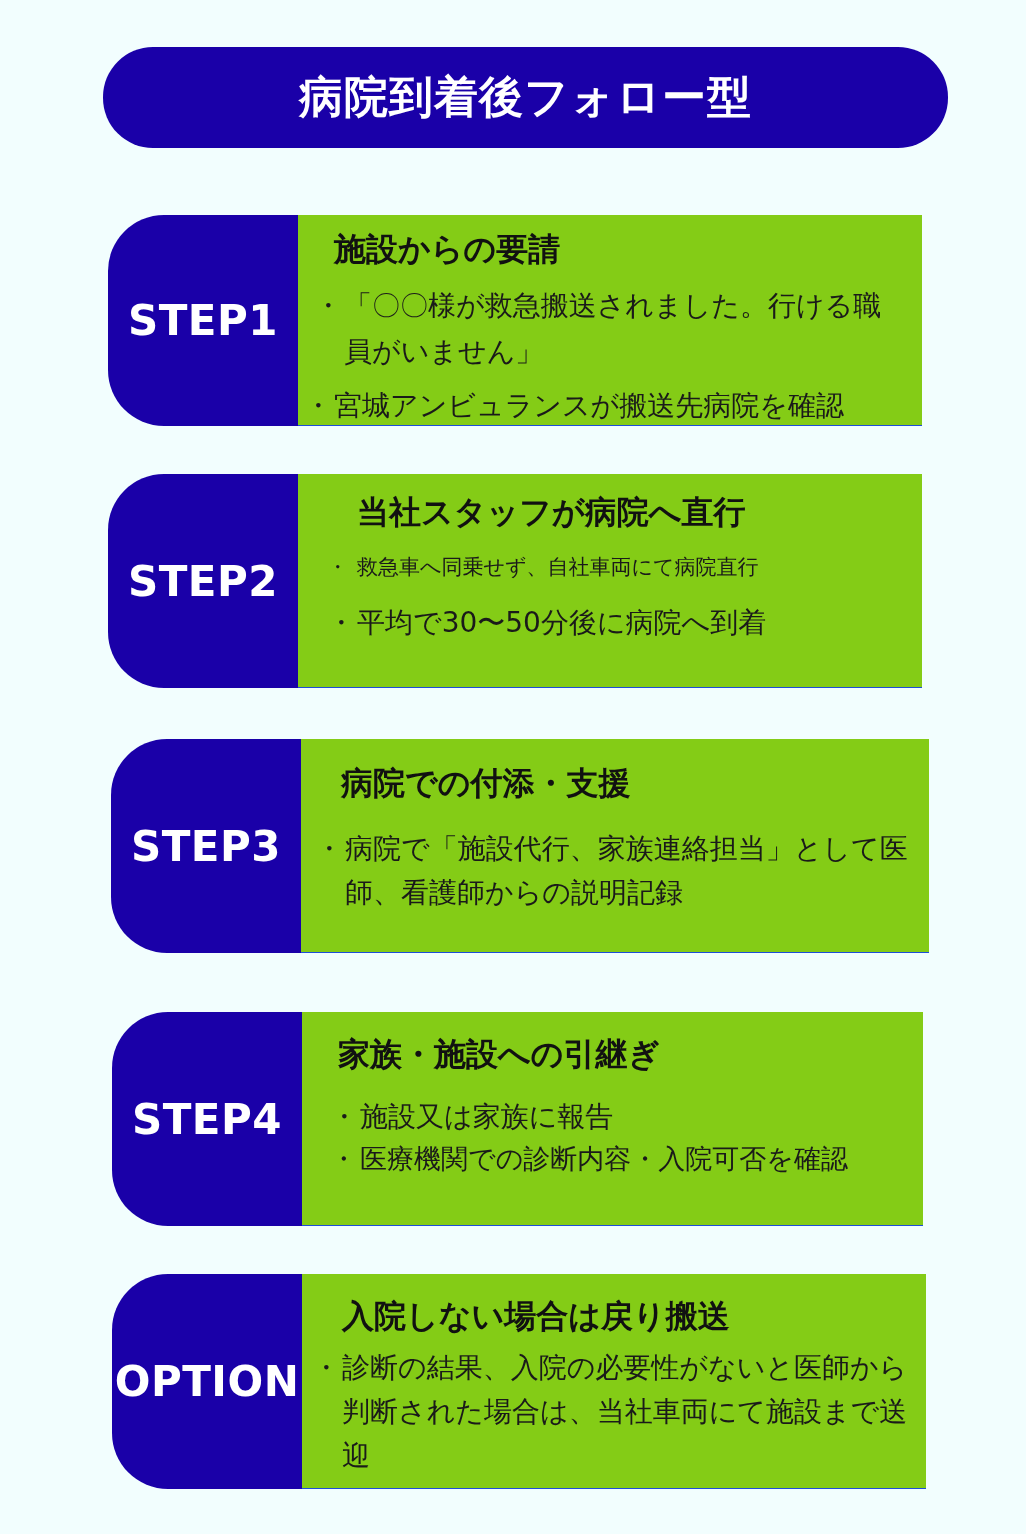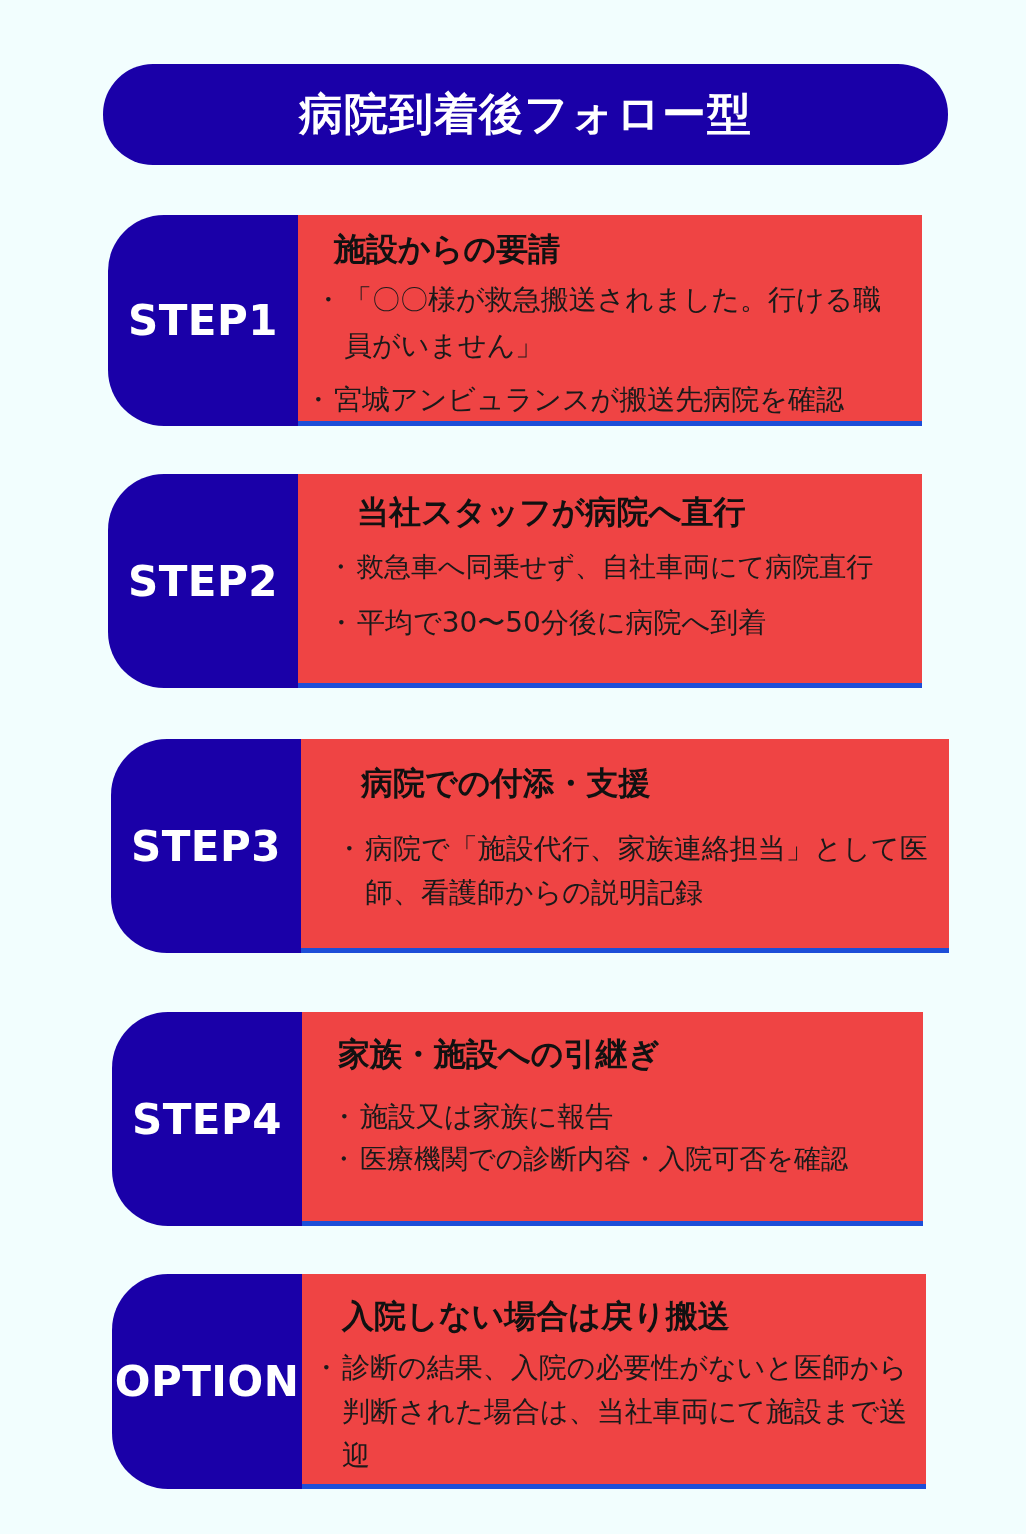--- a/index.html
+++ b/index.html
@@ -10,21 +10,21 @@
       overflow: hidden;
     }
     body {
       position: relative;
       font-family: "DejaVu Sans", "Liberation Sans", sans-serif;
       color: #111111;
     }
     .page-title {
       position: absolute;
       left: 103px;
-      top: 64px;
+      top: 47px;
       width: 845px;
       height: 101px;
       background: #1A00A8;
       border-radius: 50px;
       display: flex;
       align-items: center;
       justify-content: center;
       color: #FFFFFF;
       font-weight: bold;
       font-size: 44px;
@@ -46,25 +46,25 @@
       justify-content: center;
       color: #FFFFFF;
       font-family: "DejaVu Sans", "Liberation Sans", sans-serif;
       font-weight: bold;
       font-size: 42px;
       letter-spacing: 0.5px;
       flex-shrink: 0;
     }
     .step-body {
       flex: 1;
-      background: #ef4444;
+      background: #84cc16;
       height: 100%;
       padding-left: 22px;
       padding-right: 6px;
-      border-bottom: 5px solid #1d4ed8;
+      border-bottom: 1px solid #1d4ed8;
       position: relative;
     }
     .step-heading {
       font-weight: bold;
       font-size: 32px;
       line-height: 40px;
       color: #111111;
       white-space: nowrap;
     }
     .bullets { list-style: none; }
@@ -84,41 +84,41 @@
   </style>
 </head>
 <body>
 
 <div class="page-title">病院到着後フォロー型</div>
 
 <div class="step-card" style="left:108px; top:215px; width:814px; height:211px;">
   <div class="step-label">STEP1</div>
   <div class="step-body" style="padding-top:14px; padding-left:36px;">
     <div class="step-heading">施設からの要請</div>
-    <ul class="bullets" style="margin-top:8px; width:570px; margin-left:-12px;">
+    <ul class="bullets" style="margin-top:14px; width:570px; margin-left:-12px;">
       <li class="bullet" style="line-height:46px;">「〇〇様が救急搬送されました。行ける職員がいません」</li>
       <li class="bullet" style="margin-top:10px; margin-left:-10px; width:600px;">宮城アンビュランスが搬送先病院を確認</li>
     </ul>
   </div>
 </div>
 
 <div class="step-card" style="left:108px; top:474px; width:814px; height:214px;">
   <div class="step-label">STEP2</div>
   <div class="step-body" style="padding-top:18px; padding-left:59px;">
     <div class="step-heading">当社スタッフが病院へ直行</div>
     <ul class="bullets" style="margin-top:14px; margin-left:-22px;">
-      <li class="bullet" style="white-space:nowrap; font-size:27px;">救急車へ同乗せず、自社車両にて病院直行</li>
+      <li class="bullet" style="white-space:nowrap; font-size:21px;">救急車へ同乗せず、自社車両にて病院直行</li>
       <li class="bullet" style="margin-top:14px;">平均で30〜50分後に病院へ到着</li>
     </ul>
   </div>
 </div>
 
 <div class="step-card" style="left:111px; top:739px; width:812px; height:214px;">
   <div class="step-label">STEP3</div>
-  <div class="step-body" style="padding-top:24px; padding-left:60px;">
+  <div class="step-body" style="padding-top:24px; padding-left:40px;">
     <div class="step-heading">病院での付添・支援</div>
     <ul class="bullets" style="margin-top:24px; margin-left:-18px; width:600px;">
       <li class="bullet" style="line-height:44px;">病院で「施設代行、家族連絡担当」として医師、看護師からの説明記録</li>
     </ul>
   </div>
 </div>
 
 <div class="step-card" style="left:112px; top:1012px; width:811px; height:214px;">
   <div class="step-label">STEP4</div>
   <div class="step-body" style="padding-top:22px; padding-left:36px;">

